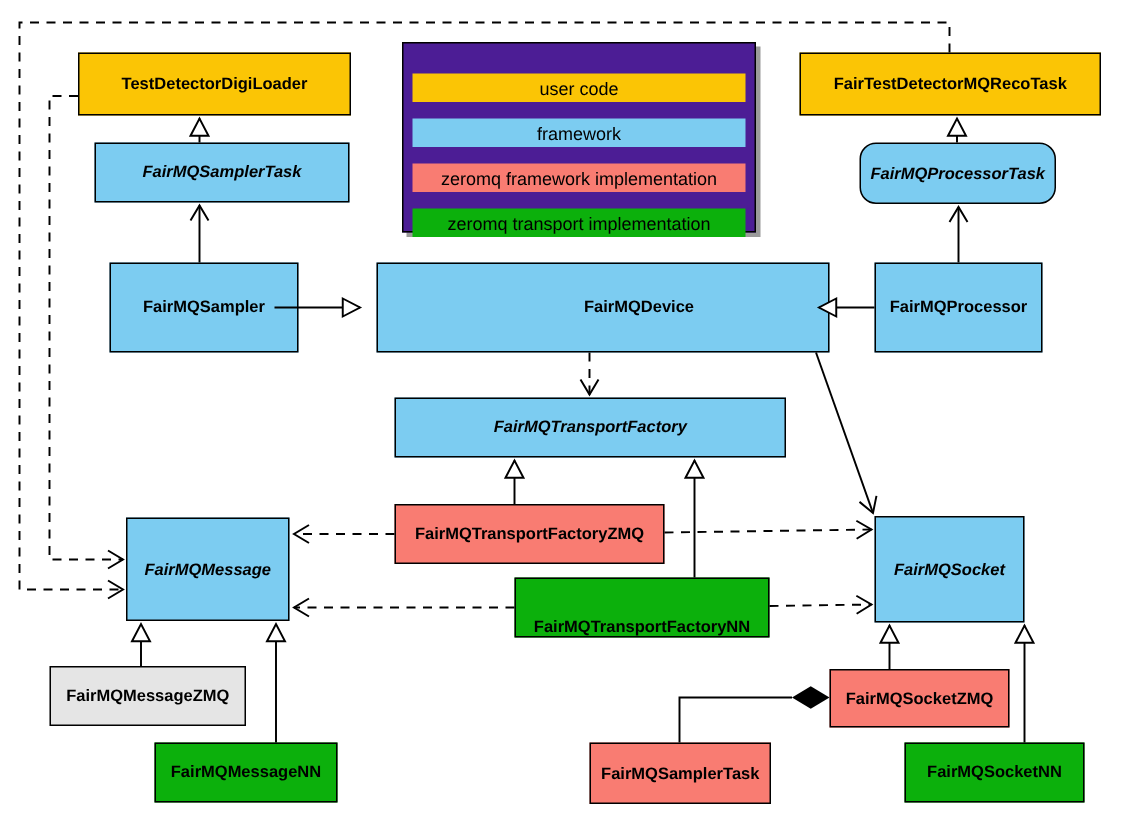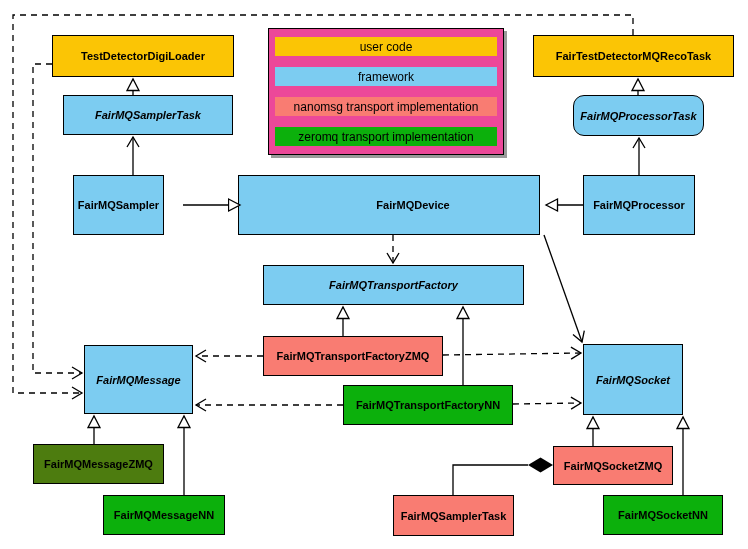--- a/index.html
+++ b/index.html
@@ -8,22 +8,22 @@
     font-family:"Liberation Sans",sans-serif;
   }
   .node{
     position:absolute;box-sizing:border-box;border:1.5px solid #000;
     display:flex;align-items:center;justify-content:center;
     font-size:11px;font-weight:bold;color:#000;white-space:nowrap;
   }
   .node.abstract{font-style:italic;}
   .legend{
     position:absolute;left:268px;top:28px;width:236px;height:127px;
-    box-sizing:border-box;background:#ec4899;border:1.5px solid #000;
-    box-shadow:3px 3px 0 #9a9a9a;padding:8px 6px 0 6px;
+    box-sizing:border-box;background:#4c1d95;border:1.5px solid #000;
+    box-shadow:3px 3px 0 #9a9a9a;padding:20px 6px 0 6px;
   }
   .legend-item{
     height:19px;margin-bottom:11px;display:flex;align-items:center;justify-content:center;
     font-size:12px;color:#000;white-space:nowrap;
   }
   #wires{position:absolute;left:0;top:0;pointer-events:none;}
   .wire{stroke:#000;stroke-width:1.3;fill:none;}
   .wire.dashed{stroke-dasharray:6 5;}
 </style>
 </head>
@@ -32,64 +32,64 @@
 <div id="canvas">
 
   <div class="legend">
     <div class="legend-item" style="background-color: rgb(251, 197, 5);">
       <span>user code</span>
     </div>
     <div class="legend-item" style="background-color: rgb(124, 204, 241);">
       <span>framework</span>
     </div>
     <div class="legend-item" style="background-color: rgb(249, 124, 114);">
-      <span>nanomsg transport implementation</span>
+      <span>zeromq framework implementation</span>
     </div>
     <div class="legend-item" style="background-color: rgb(12, 176, 12);">
       <span>zeromq transport implementation</span>
     </div>
   </div>
 
   <div class="node" style="left: 52px; top: 35px; width: 182px; height: 42px; background-color: rgb(251, 197, 5);">
     <span>TestDetectorDigiLoader</span>
   </div>
   <div class="node abstract" style="left: 63px; top: 95px; width: 170px; height: 40px; background-color: rgb(124, 204, 241);">
     <span>FairMQSamplerTask</span>
   </div>
   <div class="node" style="left: 533px; top: 35px; width: 201px; height: 42px; background-color: rgb(251, 197, 5);">
     <span>FairTestDetectorMQRecoTask</span>
   </div>
   <div class="node abstract" style="left: 573px; top: 95px; width: 131px; height: 41px; background-color: rgb(124, 204, 241); border-radius: 11px;">
     <span>FairMQProcessorTask</span>
   </div>
-  <div class="node" style="left: 73px; top: 175px; width: 91px; height: 60px; background-color: rgb(124, 204, 241);">
+  <div class="node" style="left: 73px; top: 175px; width: 126px; height: 60px; background-color: rgb(124, 204, 241);">
     <span>FairMQSampler</span>
   </div>
-  <div class="node" style="left: 238px; top: 175px; width: 302px; height: 60px; background-color: rgb(124, 204, 241); padding-left: 48px;">
+  <div class="node" style="left: 251px; top: 175px; width: 302px; height: 60px; background-color: rgb(124, 204, 241); padding-left: 48px;">
     <span>FairMQDevice</span>
   </div>
   <div class="node" style="left: 583px; top: 175px; width: 112px; height: 60px; background-color: rgb(124, 204, 241);">
     <span>FairMQProcessor</span>
   </div>
   <div class="node abstract" style="left: 263px; top: 265px; width: 261px; height: 40px; background-color: rgb(124, 204, 241);">
     <span>FairMQTransportFactory</span>
   </div>
   <div class="node" style="left: 263px; top: 336px; width: 180px; height: 40px; background-color: rgb(249, 124, 114);">
     <span>FairMQTransportFactoryZMQ</span>
   </div>
-  <div class="node" style="left: 343px; top: 385px; width: 170px; height: 40px; background-color: rgb(12, 176, 12);">
+  <div class="node" style="left: 343px; top: 385px; width: 170px; height: 40px; background-color: rgb(12, 176, 12); align-items: flex-end;">
     <span>FairMQTransportFactoryNN</span>
   </div>
   <div class="node abstract" style="left: 84px; top: 345px; width: 109px; height: 69px; background-color: rgb(124, 204, 241);">
     <span>FairMQMessage</span>
   </div>
   <div class="node abstract" style="left: 583px; top: 344px; width: 100px; height: 71px; background-color: rgb(124, 204, 241);">
     <span>FairMQSocket</span>
   </div>
-  <div class="node" style="left: 33px; top: 444px; width: 131px; height: 40px; background-color: #4d7c0f;">
+  <div class="node" style="left: 33px; top: 444px; width: 131px; height: 40px; background-color: #e5e5e5;">
     <span>FairMQMessageZMQ</span>
   </div>
   <div class="node" style="left: 103px; top: 495px; width: 122px; height: 40px; background-color: rgb(12, 176, 12);">
     <span>FairMQMessageNN</span>
   </div>
   <div class="node" style="left: 393px; top: 495px; width: 121px; height: 41px; background-color: rgb(249, 124, 114);">
     <span>FairMQSamplerTask</span>
   </div>
   <div class="node" style="left: 553px; top: 446px; width: 120px; height: 39px; background-color: rgb(249, 124, 114);">
     <span>FairMQSocketZMQ</span>

